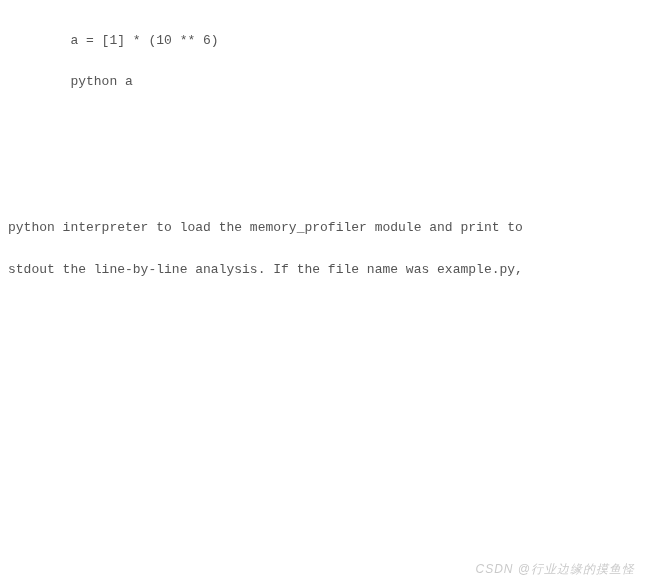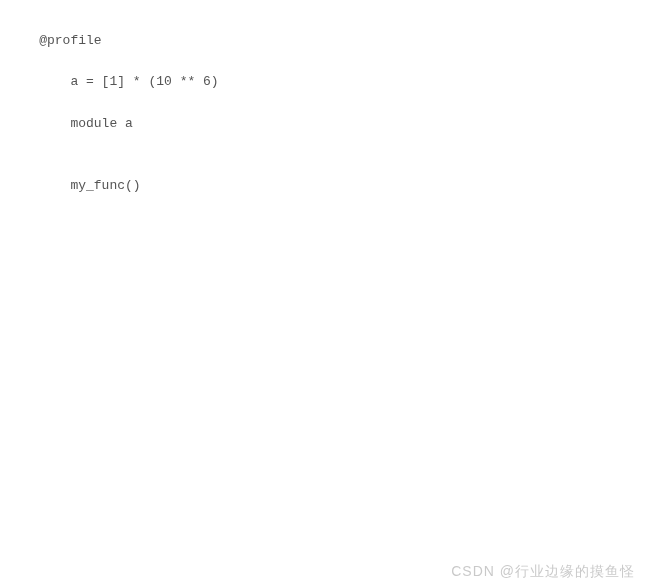--- a/index.html
+++ b/index.html
@@ -15,35 +15,36 @@
     .content {
       padding: 10px 8px;
       white-space: pre;
     }
     .watermark {
       position: absolute;
       right: 30px;
       top: 560px;
       color: rgba(120,120,120,0.4);
       font-family: Arial, sans-serif;
-      font-size: 14px;
+      font-size: 12px;
       letter-spacing: 1px;
+      font-style: italic;
     }
   </style>
 </head>
 <body>
 
 <div class="content">
-<div>    @profile</div>
 <div>        a = [1] * (10 ** 6)</div>
-<div>        module a</div>
+<div>        python a</div>
 <div></div>
-<div>        my_func()</div>
 <br>
 <br>
+<div>python interpreter to load the memory_profiler module and print to</div>
+<div>stdout the line-by-line analysis. If the file name was example.py,</div>
 
 <br>
 
 <br>
 
 <br>
 
 
 
 

